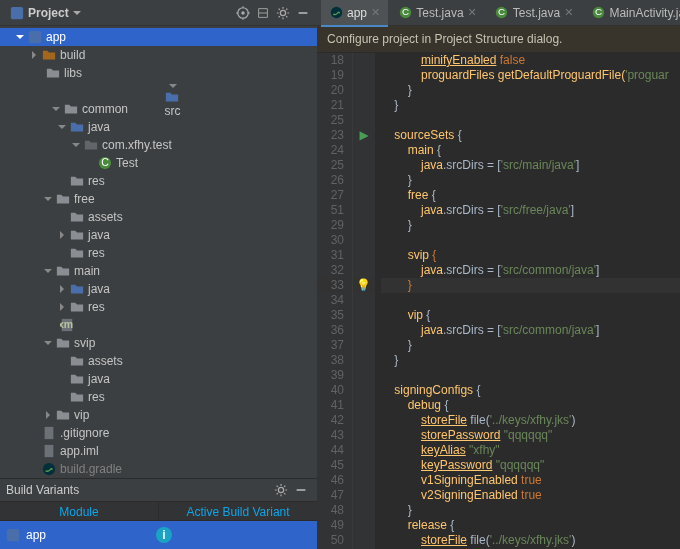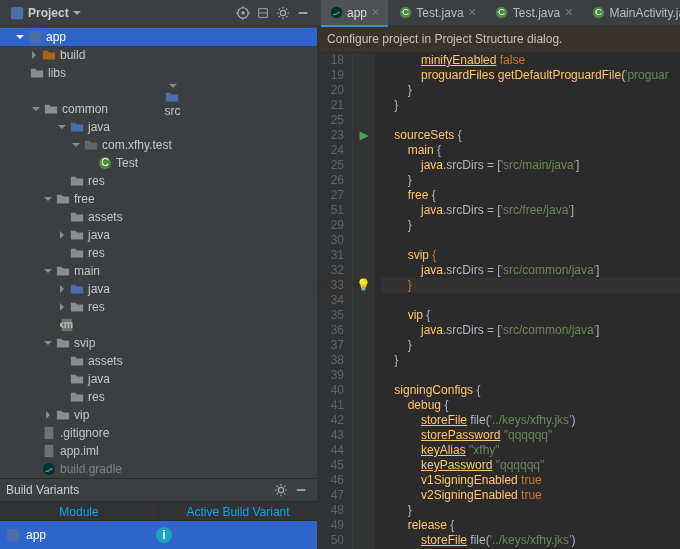--- a/index.html
+++ b/index.html
@@ -123,21 +123,21 @@
               <path d="M2 0l4 4-4 4" fill="currentColor"></path>
             </svg>
           </span>
     <span class="ficon">
             <svg width="14" height="14" viewBox="0 0 16 16">
               <path class="folder build" d="M1 3h5l2 2h7v8H1z"></path>
             </svg>
           </span>
     <span class="label">build</span>
         </div>
-        <div class="tree-row" style="padding-left: 16px;">
+        <div class="tree-row" style="padding-left: 32px;">
           <span class="arrow"></span>
     <span class="ficon">
             <svg width="14" height="14" viewBox="0 0 16 16">
               <path class="folder " d="M1 3h5l2 2h7v8H1z"></path>
             </svg>
           </span>
     <span class="label">libs</span>
         </div>
         <div class="tree-row" style="padding-left: 28px; flex-direction: column;">
           <span class="arrow">
@@ -145,21 +145,21 @@
               <path d="M0 2l4 4 4-4" fill="currentColor"></path>
             </svg>
           </span>
     <span class="ficon">
             <svg width="14" height="14" viewBox="0 0 16 16">
               <path class="folder src" d="M1 3h5l2 2h7v8H1z"></path>
             </svg>
           </span>
     <span class="label">src</span>
         </div>
-        <div class="tree-row" style="padding-left: 30px;">
+        <div class="tree-row" style="padding-left: 50px;">
           <span class="arrow">
             <svg width="8" height="8" viewBox="0 0 8 8">
               <path d="M0 2l4 4 4-4" fill="currentColor"></path>
             </svg>
           </span>
     <span class="ficon">
             <svg width="14" height="14" viewBox="0 0 16 16">
               <path class="folder " d="M1 3h5l2 2h7v8H1z"></path>
             </svg>
           </span>

